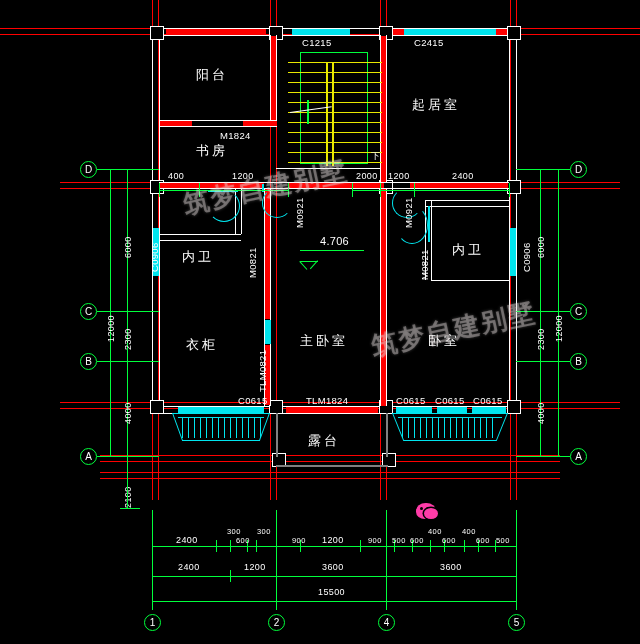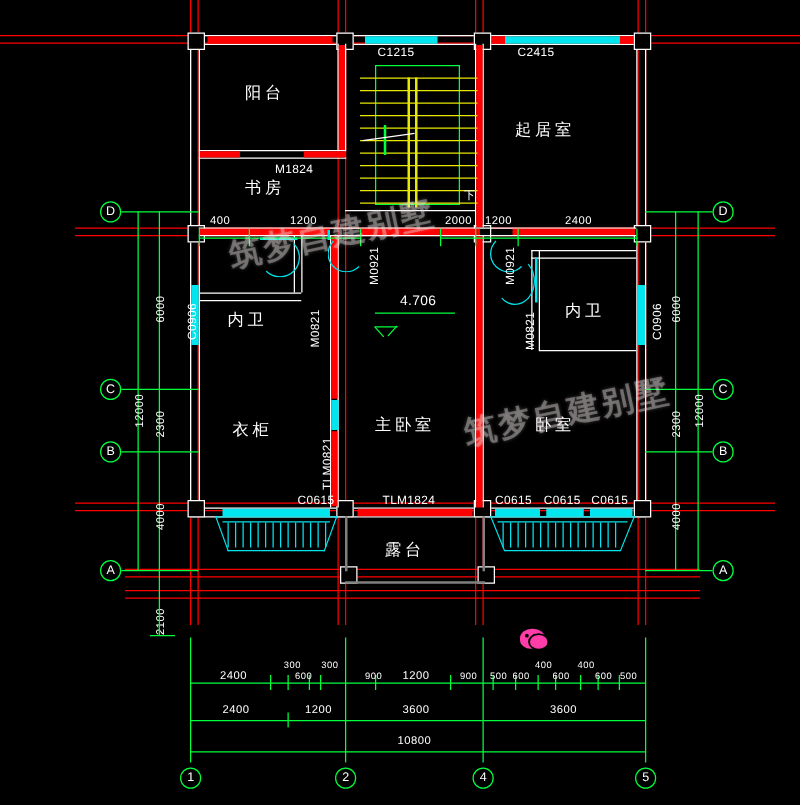--- a/index.html
+++ b/index.html
@@ -397,21 +397,21 @@
   <div class="dim sm" style="left:476px;top:537px;">600</div>
   <div class="dim sm" style="left:496px;top:537px;">500</div>
 
   <div class="ln vr grn" style="left:230px;top:570px;height:12px;"></div>
 
   <div class="dim" style="left:178px;top:563px;">2400</div>
   <div class="dim" style="left:244px;top:563px;">1200</div>
   <div class="dim" style="left:322px;top:563px;">3600</div>
   <div class="dim" style="left:440px;top:563px;">3600</div>
 
-  <div class="dim" style="left:318px;top:588px;">10800</div>
+  <div class="dim" style="left:318px;top:588px;">15500</div>
 
   <div class="bub" style="left:144px;top:614px;">1</div>
   <div class="bub" style="left:268px;top:614px;">2</div>
   <div class="bub" style="left:378px;top:614px;">4</div>
   <div class="bub" style="left:508px;top:614px;">5</div>
 
   <div class="wm-diag" style="left:180px;top:188px;">筑梦自建别墅</div>
   <div class="wm-diag" style="left:368px;top:330px;">筑梦自建别墅</div>
 
   <div class="wm-wechat" style="left:416px;top:503px;">

